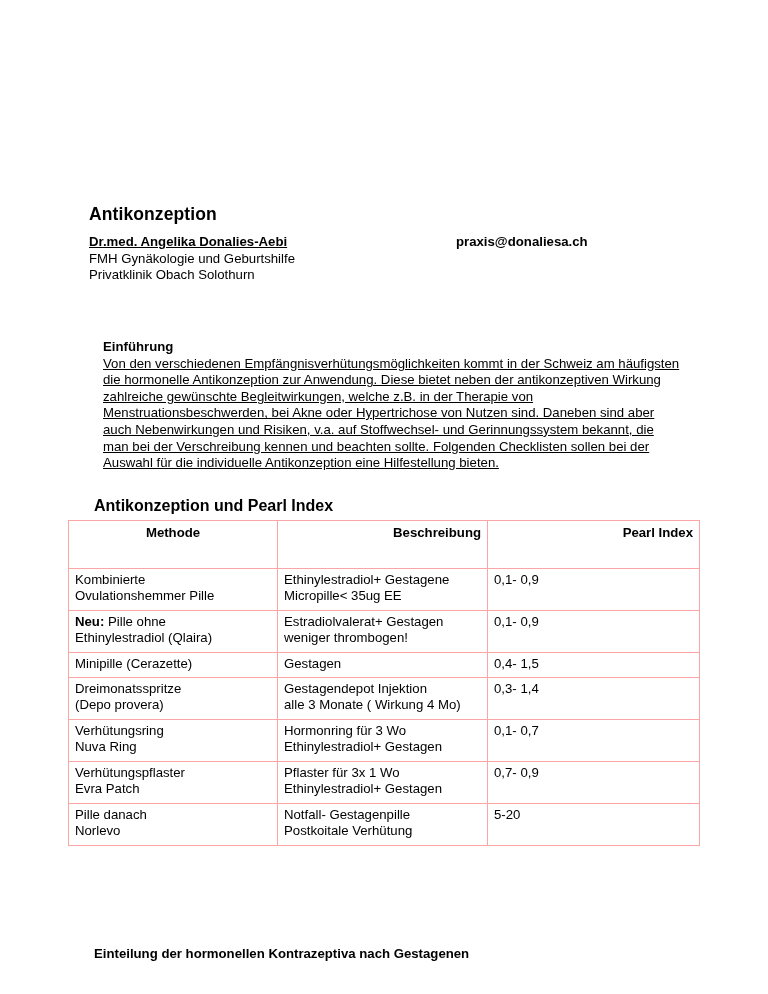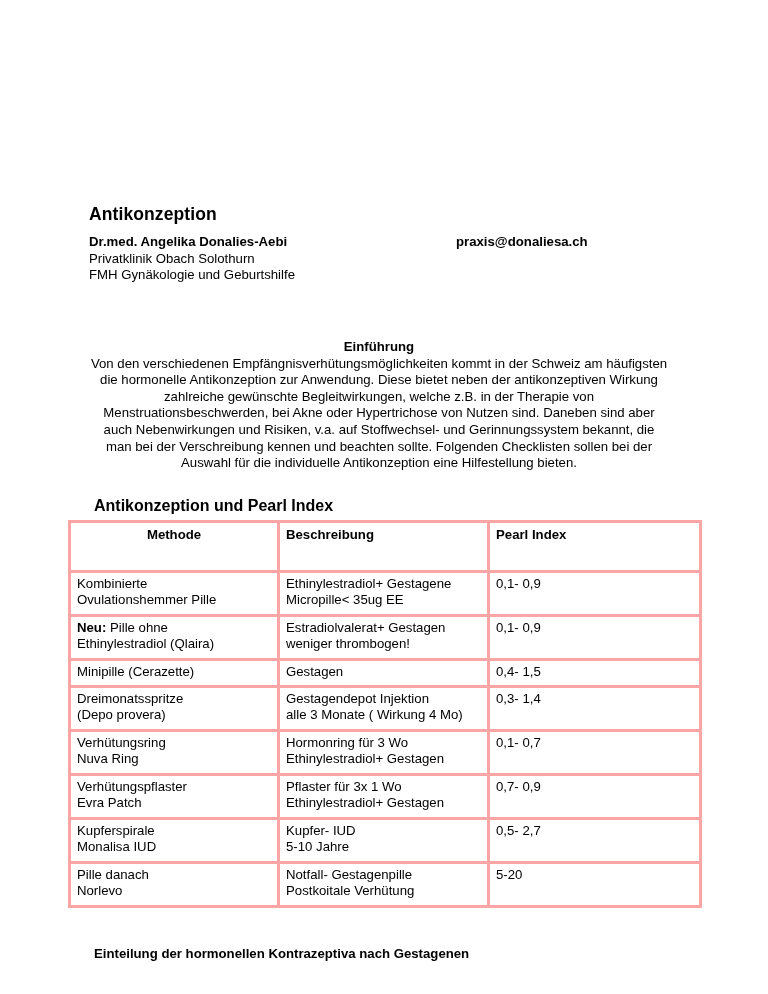--- a/index.html
+++ b/index.html
@@ -45,50 +45,51 @@
     position: absolute;
     left: 89px;
     top: 234px;
     width: 600px;
     font-size: 13.2px;
     line-height: 16.5px;
   }
   .author-line1 {
     position: relative;
     height: 16.5px;
+    text-decoration: underline;
   }
   .author-name {
     font-weight: bold;
   }
   .author-email {
     position: absolute;
     left: 367px;
     top: 0;
     font-weight: bold;
     white-space: nowrap;
   }
   .author-line {
     white-space: nowrap;
   }
 
   
   .intro {
     position: absolute;
-    left: 89px;
+    left: 103px;
     top: 339px;
     width: 580px;
     font-size: 13.2px;
     line-height: 16.6px;
-    text-align: center;
   }
   .intro-heading {
     font-weight: bold;
   }
   .intro-body {
     white-space: pre-line;
+    text-decoration: underline;
   }
 
   
   .table-heading {
     position: absolute;
     left: 94px;
     top: 497px;
     font-size: 16px;
     font-weight: bold;
   }
@@ -102,32 +103,33 @@
     border-collapse: collapse;
     table-layout: fixed;
     font-size: 13.2px;
   }
   .pearl-table col.c-method   { width: 209px; }
   .pearl-table col.c-desc     { width: 210px; }
   .pearl-table col.c-pearl    { width: 212px; }
 
   .pearl-table th,
   .pearl-table td {
-    border: 3px solid #fca5a5;
+    border: 1px solid #fca5a5;
     padding: 3px 6px 4px 6px;
     vertical-align: top;
     line-height: 16.4px;
     font-weight: normal;
     text-align: left;
   }
   .pearl-table thead th {
     font-weight: bold;
     height: 39px;
     vertical-align: top;
     padding-top: 4px;
+    text-align: right;
   }
   .pearl-table thead th.th-method {
     text-align: center;
   }
   .pearl-table td.cell-two-line {
     height: 34px;
   }
   .pearl-table td.cell-one-line {
     height: 17px;
   }
@@ -154,22 +156,22 @@
 <div class="page">
   <div class="content">
 
     <h1 class="doc-title">Antikonzeption</h1>
 
     <div class="author-block">
       <div class="author-line1">
         <span class="author-name">Dr.med. Angelika Donalies-Aebi</span>
         <span class="author-email">praxis@donaliesa.ch</span>
       </div>
+      <div class="author-line">FMH Gynäkologie und Geburtshilfe</div>
       <div class="author-line">Privatklinik Obach Solothurn</div>
-      <div class="author-line">FMH Gynäkologie und Geburtshilfe</div>
     </div>
 
     <div class="intro">
       <div class="intro-heading">Einführung</div>
       <div class="intro-body">Von den verschiedenen Empfängnisverhütungsmöglichkeiten kommt in der Schweiz am häufigsten  die hormonelle Antikonzeption zur Anwendung. Diese bietet neben der antikonzeptiven Wirkung  zahlreiche gewünschte Begleitwirkungen, welche z.B. in der Therapie von Menstruationsbeschwerden, bei Akne oder Hypertrichose von Nutzen sind. Daneben sind aber auch Nebenwirkungen und Risiken, v.a. auf Stoffwechsel- und Gerinnungssystem  bekannt, die man bei der Verschreibung kennen und beachten sollte. Folgenden Checklisten sollen bei der Auswahl für die individuelle Antikonzeption eine Hilfestellung bieten.</div>
     </div>
 
     <div class="table-heading">Antikonzeption und Pearl Index</div>
 
     <table class="pearl-table">
@@ -252,31 +254,20 @@
           </td>
           <td class="cell-two-line">
             <span class="cell-line">Pflaster für 3x 1 Wo</span>
             <span class="cell-line">Ethinylestradiol+ Gestagen</span>
           </td>
           <td class="cell-two-line">0,7- 0,9</td>
         </tr>
 
 
 
-        <tr>
-          <td class="cell-two-line">
-            <span class="cell-line">Kupferspirale</span>
-            <span class="cell-line">Monalisa IUD</span>
-          </td>
-          <td class="cell-two-line">
-            <span class="cell-line">Kupfer- IUD</span>
-            <span class="cell-line">5-10 Jahre</span>
-          </td>
-          <td class="cell-two-line">0,5- 2,7</td>
-        </tr>
 
         <tr>
           <td class="cell-two-line">
             <span class="cell-line">Pille danach</span>
             <span class="cell-line">Norlevo</span>
           </td>
           <td class="cell-two-line">
             <span class="cell-line">Notfall- Gestagenpille</span>
             <span class="cell-line">Postkoitale Verhütung</span>
           </td>

